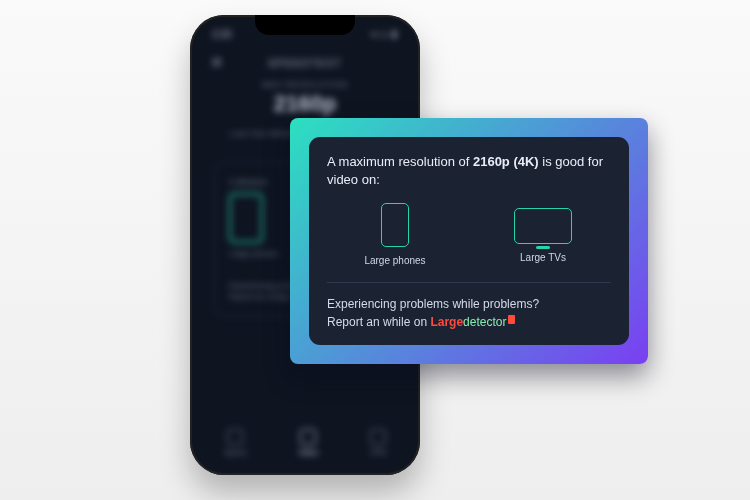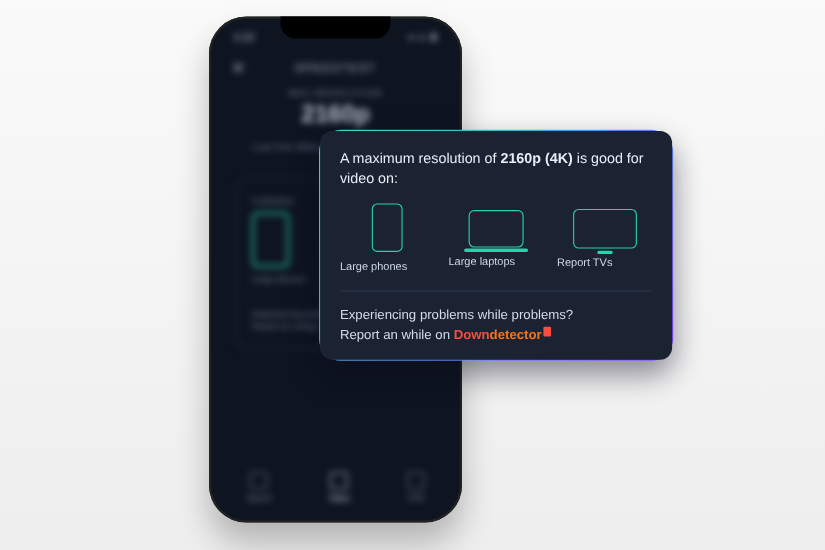--- a/index.html
+++ b/index.html
@@ -19,39 +19,39 @@
   .bicon{width:30px;height:46px;border:2px solid #2bd4b0;border-radius:5px;margin:6px 0}
   .blabel{font-size:8px;margin-top:4px}
   .subtxt{font-size:8px;margin-top:22px;line-height:1.4}
   .tabbar{position:absolute;bottom:10px;left:0;right:0;display:flex;justify-content:space-around;color:#7f8ba3;font-size:8px}
   .tabbar .t{display:flex;flex-direction:column;align-items:center;gap:3px}
   .tabbar .t .i{width:14px;height:14px;border:1.5px solid currentColor;border-radius:3px}
   .tabbar .t.active{color:#e6ecff}
   .tabbar .t.active .i{border-color:#e6ecff}
 
   
-  .pop{position:absolute;left:290px;top:118px;width:320px;border-radius:20px;padding:1px;background:linear-gradient(135deg,#2be0c0,#7a3ff2);box-shadow:0 12px 26px rgba(10,10,30,.45)}
+  .pop{position:absolute;left:290px;top:118px;width:320px;border-radius:8px;padding:19px;background:linear-gradient(135deg,#2be0c0,#7a3ff2);box-shadow:0 12px 26px rgba(10,10,30,.45)}
   .popInner{background:#1b2232;border-radius:11px;color:#e8edf7;padding:16px 18px 14px}
   .lead{font-size:13px;line-height:1.4;margin-bottom:14px}
   .lead b{font-weight:700}
   .devrow{display:flex;gap:12px;justify-content:space-between;margin-bottom:14px}
-  .dev{flex:1;}
+  .dev{flex:1;text-align:center}
   .box{border:1.5px solid #25d3ad;border-radius:5px;margin:0 auto 8px}
   .b-phone{width:26px;height:42px}
   .b-tablet{width:34px;height:42px;position:relative}
   .b-tablet:after{content:"";position:absolute;right:4px;top:5px;width:2px;height:2px;background:#25d3ad;border-radius:50%}
   .b-laptop{width:48px;height:32px;margin-top:6px;position:relative}
   .b-laptop:before{content:"";position:absolute;left:-5px;right:-5px;bottom:-5px;height:3px;background:#25d3ad;border-radius:2px}
   .b-tv{width:56px;height:34px;margin-top:5px;position:relative}
   .b-tv:after{content:"";position:absolute;left:50%;bottom:-6px;transform:translateX(-50%);width:14px;height:3px;background:#25d3ad;border-radius:2px}
   .devlbl{font-size:10px;color:#cfd8ea;line-height:1.25}
   .divider{height:1px;background:#2d3750;margin:4px 0 12px}
   .foot{font-size:12px;color:#d3dbeb;line-height:1.5}
   .dd{color:#ff4a3d;font-weight:600}
-  .dd2{color:#f97316;font-weight:700}
+  .dd2{color:#86efac;font-weight:400}
   .dd-badge{display:inline-block;width:7px;height:9px;background:#ff4a3d;margin-left:2px;border-radius:1px;vertical-align:2px}
 </style>
 </head>
 <body>
 
 <div class="stage">
   <div class="phone">
     <div class="notch"></div>
     <div class="screen">
       <div class="statusbar">
@@ -101,30 +101,26 @@
     <div class="popInner">
       <div class="lead">
         <span>A maximum resolution of </span><b>2160p (4K)</b><span> is good for video on:</span>
       </div>
       <div class="devrow">
         <div class="dev">
           <div class="box b-phone"></div>
           <div class="devlbl">Large phones</div>
         </div>
         <div class="dev">
-          <div class="box b-laptop"></div>
-          <div class="devlbl">Large laptops</div>
-        </div>
-        <div class="dev">
           <div class="box b-tv"></div>
-          <div class="devlbl">Report TVs</div>
+          <div class="devlbl">Large TVs</div>
         </div>
       </div>
       <div class="divider"></div>
       <div class="foot">
         <div>Experiencing problems while problems?</div>
         <div>
-          <span>Report an while on </span><a class="dd"><span>Down</span><span class="dd2">detector</span></a><span class="dd-badge"></span>
+          <span>Report an while on </span><a class="dd"><span>Large</span><span class="dd2">detector</span></a><span class="dd-badge"></span>
         </div>
       </div>
     </div>
   </div>
 </div>
 
 </body></html>

